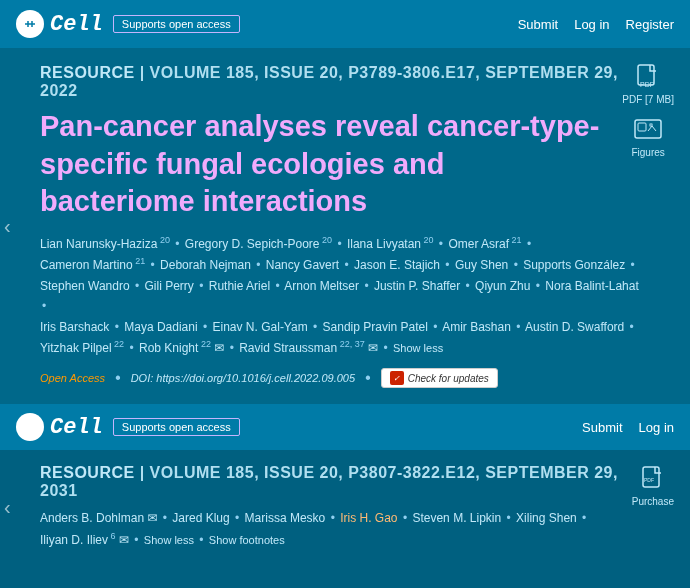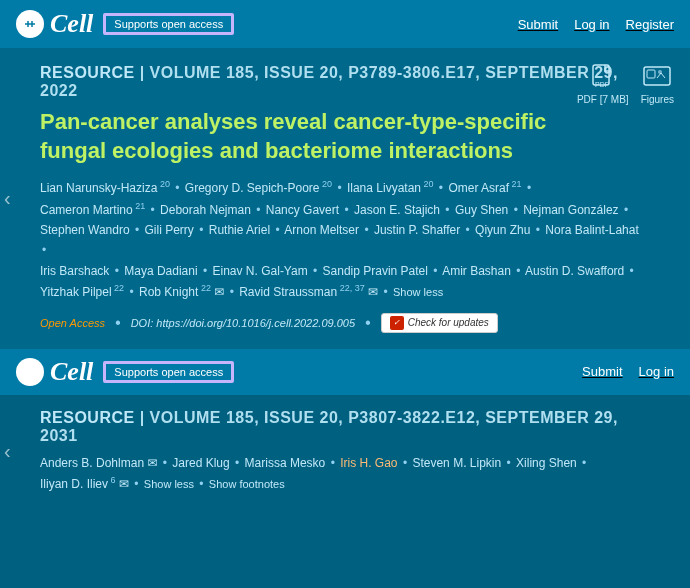--- a/index.html
+++ b/index.html
@@ -37,37 +37,36 @@
       border-radius: 50%;
       display: flex;
       align-items: center;
       justify-content: center;
       color: #007ba7;
       font-size: 14px;
       font-weight: bold;
     }
     .cell-logo-text {
       color: white;
-      font-size: 26px;
+      font-size: 22px;
       font-weight: bold;
       font-style: italic;
-      font-family: Liberation Serif, serif;
+      font-family: Liberation Mono, monospace;
     }
     .open-access-badge {
-      border: 3px solid #c4b5fd;
+      border: 1px solid #c4b5fd;
       color: white;
       padding: 2px 8px;
       font-size: 11px;
       border-radius: 2px;
     }
     .header-nav {
       display: flex;
       align-items: center;
       gap: 16px;
-      text-decoration: underline;
     }
     .header-nav a {
       color: white;
       text-decoration: none;
       font-size: 13px;
     }
 
     
     .article-panel {
       background: #00688a;
@@ -86,42 +85,43 @@
       font-weight: bold;
       color: #c0e8f8;
     }
 
     .article-actions {
       position: absolute;
       top: 16px;
       right: 16px;
       display: flex;
       gap: 12px;
-      align-items: flex-start;
+      align-items: center;
+      flex-direction: column;
     }
     .action-btn {
       display: flex;
       flex-direction: column;
       align-items: center;
       color: #c0e8f8;
       font-size: 10px;
       gap: 2px;
       cursor: pointer;
     }
     .action-icon {
       width: 28px;
       height: 28px;
       display: flex;
       align-items: center;
       justify-content: center;
     }
 
     .article-title {
-      color: #bef264;
-      font-size: 22px;
+      color: #f0abfc;
+      font-size: 29px;
       font-weight: bold;
       line-height: 1.3;
       margin-bottom: 12px;
       max-width: 560px;
     }
 
     .authors {
       color: #c0e8f8;
       font-size: 12px;
       line-height: 1.7;
@@ -316,21 +316,21 @@
       <span>Cameron Martino</span><sup> 21</sup>
       <span class="dot-sep">•</span>
       <span>Deborah Nejman</span>
       <span class="dot-sep">•</span>
       <span>Nancy Gavert</span>
       <span class="dot-sep">•</span>
       <span>Jason E. Stajich</span>
       <span class="dot-sep">•</span>
       <span>Guy Shen</span>
       <span class="dot-sep">•</span>
-      <span>Nejman González</span>
+      <span>Supports González</span>
       <span class="dot-sep">•</span>
       <br>
       <span>Stephen Wandro</span>
       <span class="dot-sep">•</span>
       <span>Gili Perry</span>
       <span class="dot-sep">•</span>
       <span>Ruthie Ariel</span>
       <span class="dot-sep">•</span>
       <span>Arnon Meltser</span>
       <span class="dot-sep">•</span>
@@ -393,20 +393,32 @@
   <div class="header-nav">
     <a href="#">Submit</a>
     <a href="#">Log in</a>
   </div>
 </div>
 
 <div class="panel-wrapper">
   <div class="left-nav">‹</div>
   <div class="article-panel-2">
 
+    <div class="article-actions">
+      <div class="purchase-badge">
+        <div class="action-icon">
+          <svg width="24" height="28" viewBox="0 0 24 28">
+            <rect x="2" y="1" width="16" height="20" rx="2" fill="none" stroke="#c0e8f8" stroke-width="1.5"></rect>
+            <path d="M14 1 L14 7 L20 7" stroke="#c0e8f8" stroke-width="1.5" fill="none"></path>
+            <text x="3" y="16" font-size="5" fill="#c0e8f8">PDF</text>
+          </svg>
+        </div>
+        <span>Purchase</span>
+      </div>
+    </div>
 
     <div class="article-meta">
       <span class="resource">RESOURCE</span>
       <span> | </span>
       <span>VOLUME 185, ISSUE 20, P3807-3822.E12, SEPTEMBER 29, 2031</span>
     </div>
 
 
     <div class="authors">
       <span>Anders B. Dohlman</span>

